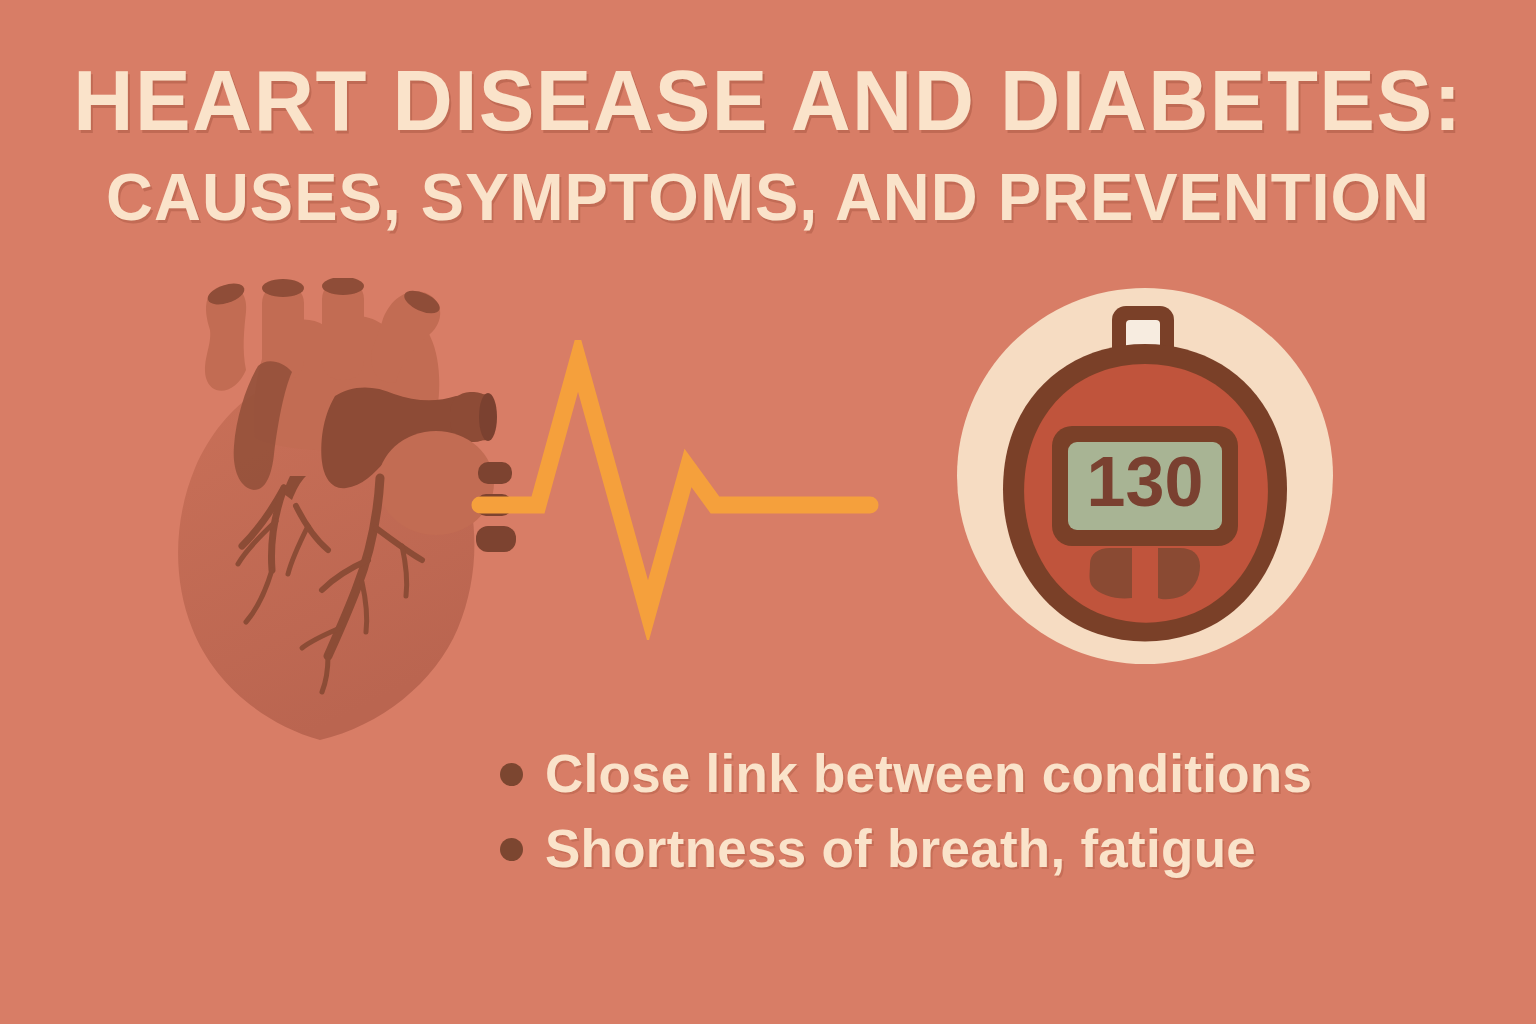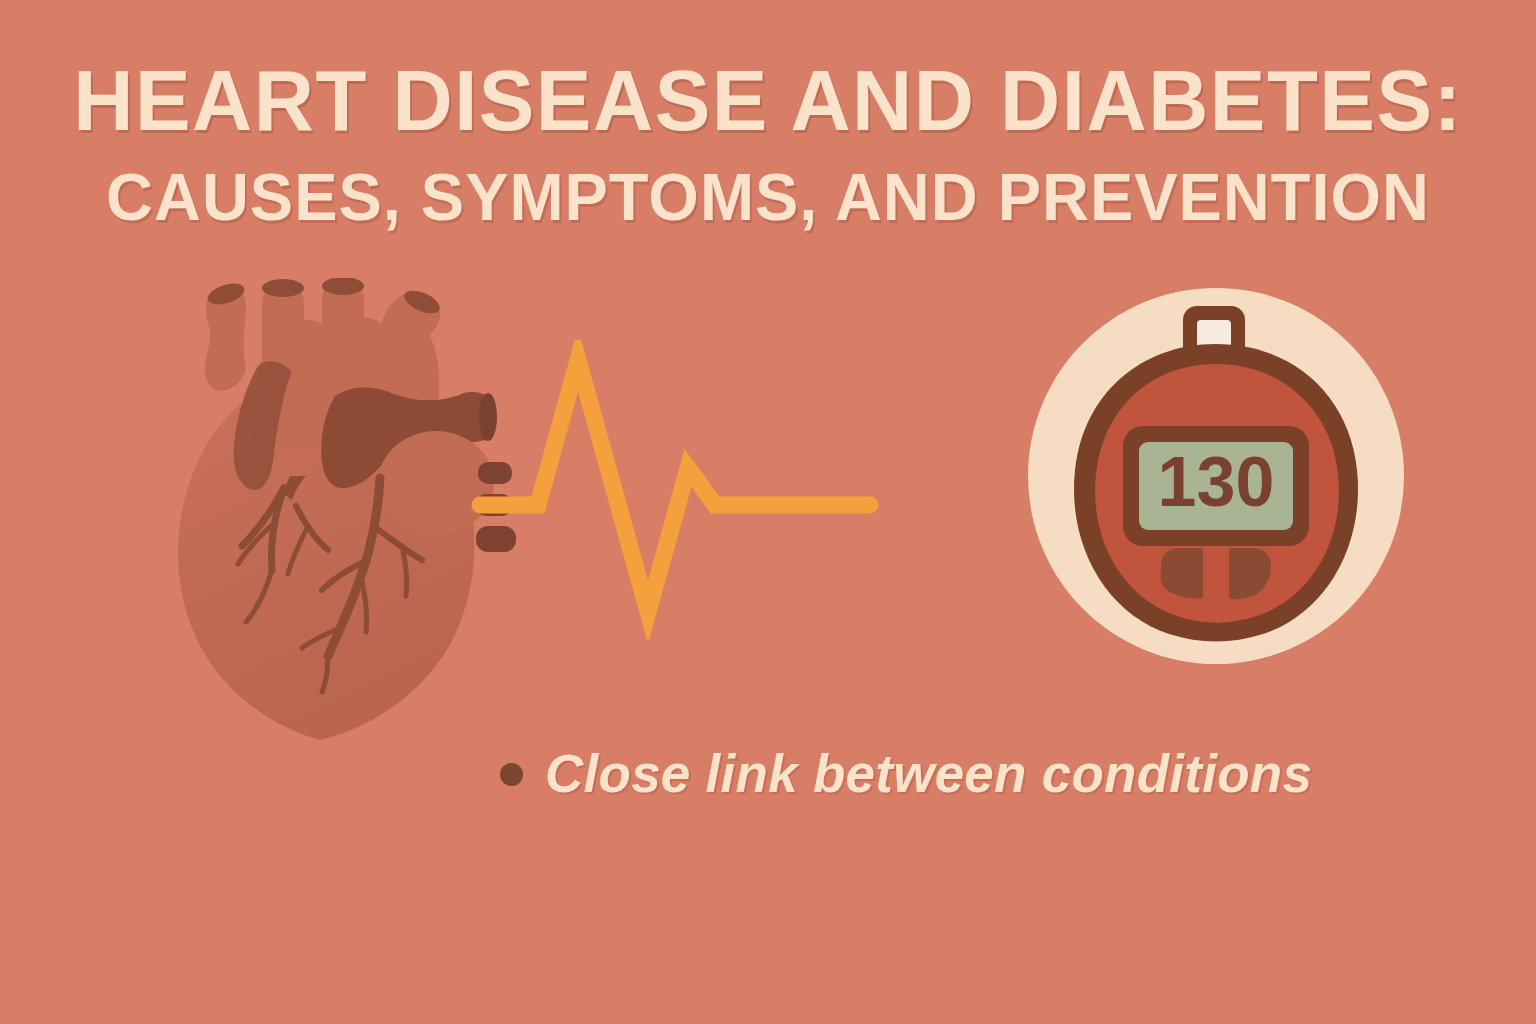--- a/index.html
+++ b/index.html
@@ -64,33 +64,32 @@
   }
   .ecg-wrap {
     position: absolute;
     left: 470px;
     top: 340px;
     width: 420px;
     height: 300px;
   }
   .meter-wrap {
     position: absolute;
-    left: 1021px;
+    left: 950px;
     top: 278px;
     width: 410px;
     height: 410px;
   }
 
   
   .bullets {
     position: absolute;
     left: 500px;
     top: 735px;
     width: 900px;
-    font-style: italic;
   }
   .bullet-row {
     display: flex;
     align-items: center;
     height: 75px;
   }
   .bullet-dot {
     width: 23px;
     height: 23px;
     border-radius: 50%;
@@ -251,17 +250,21 @@
     </svg>
   </div>
 
   <div class="bullets">
 
     <div class="bullet-row">
       <span class="bullet-dot"></span>
       <span class="bullet-text">Close link between conditions</span>
     </div>
 
+    <div class="bullet-row">
+      <span class="bullet-dot"></span>
+      <span class="bullet-text">Shortness of breath, fatigue</span>
+    </div>
 
 
   </div>
 
 </div>
 
 </body></html>

